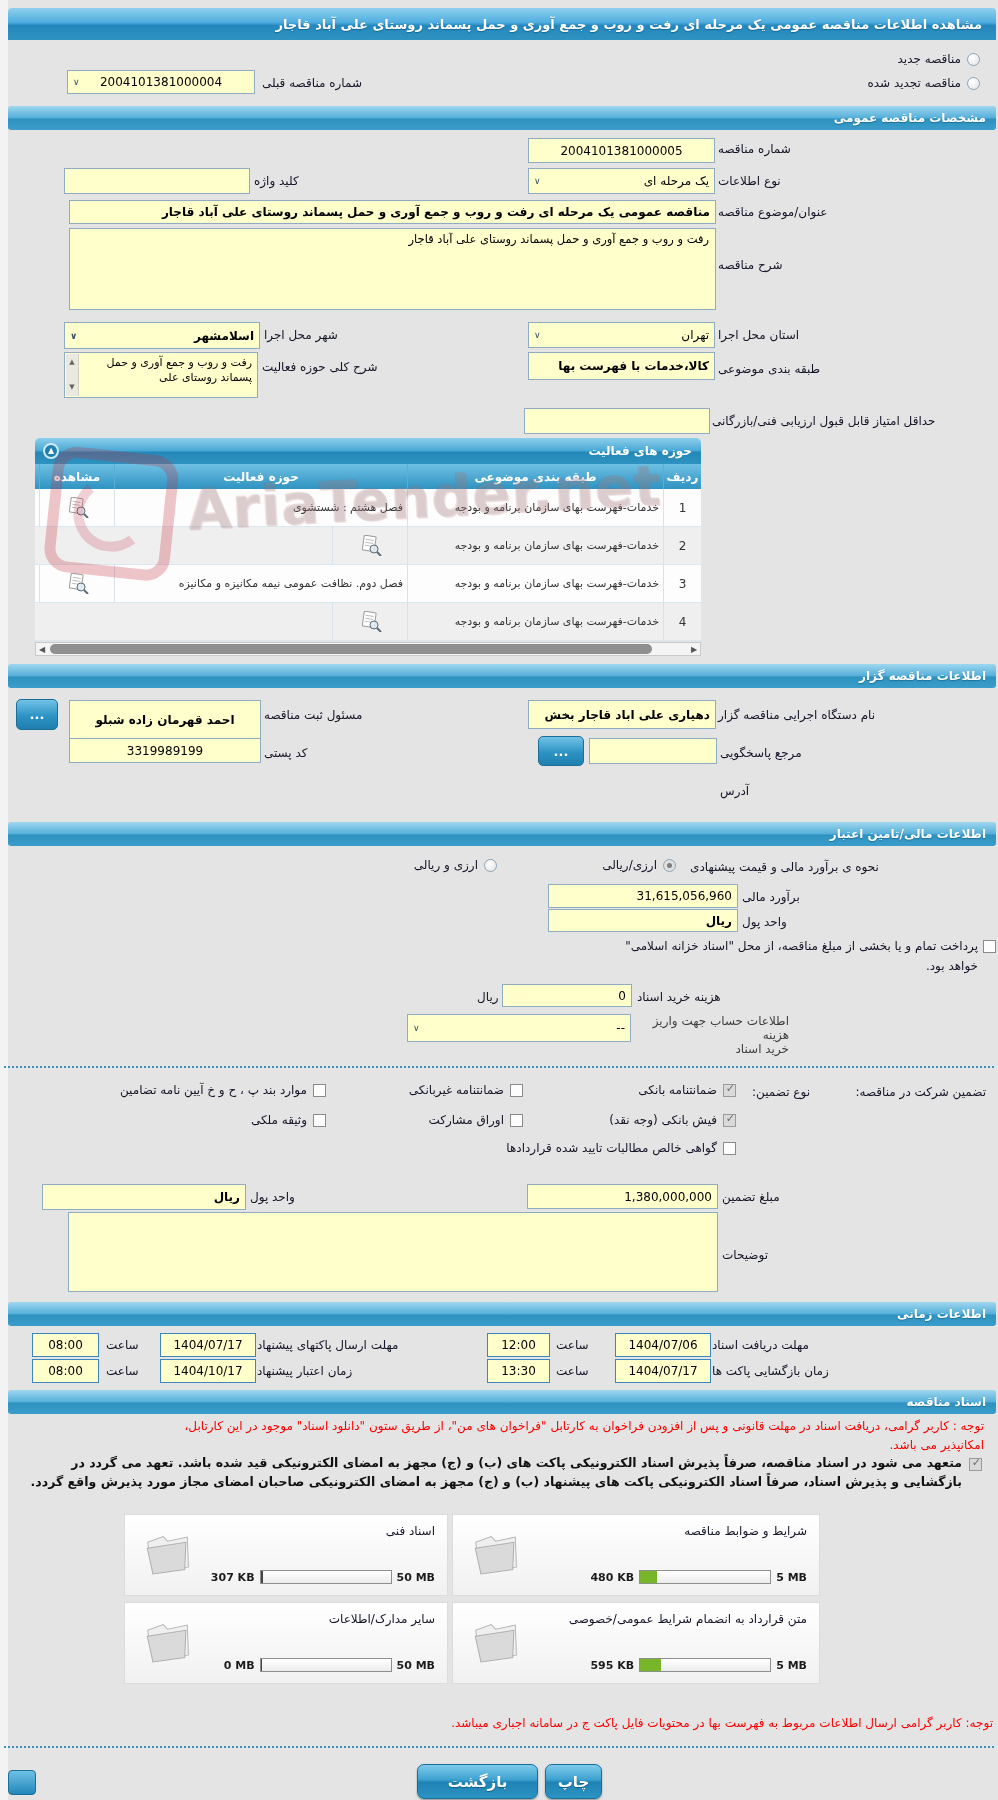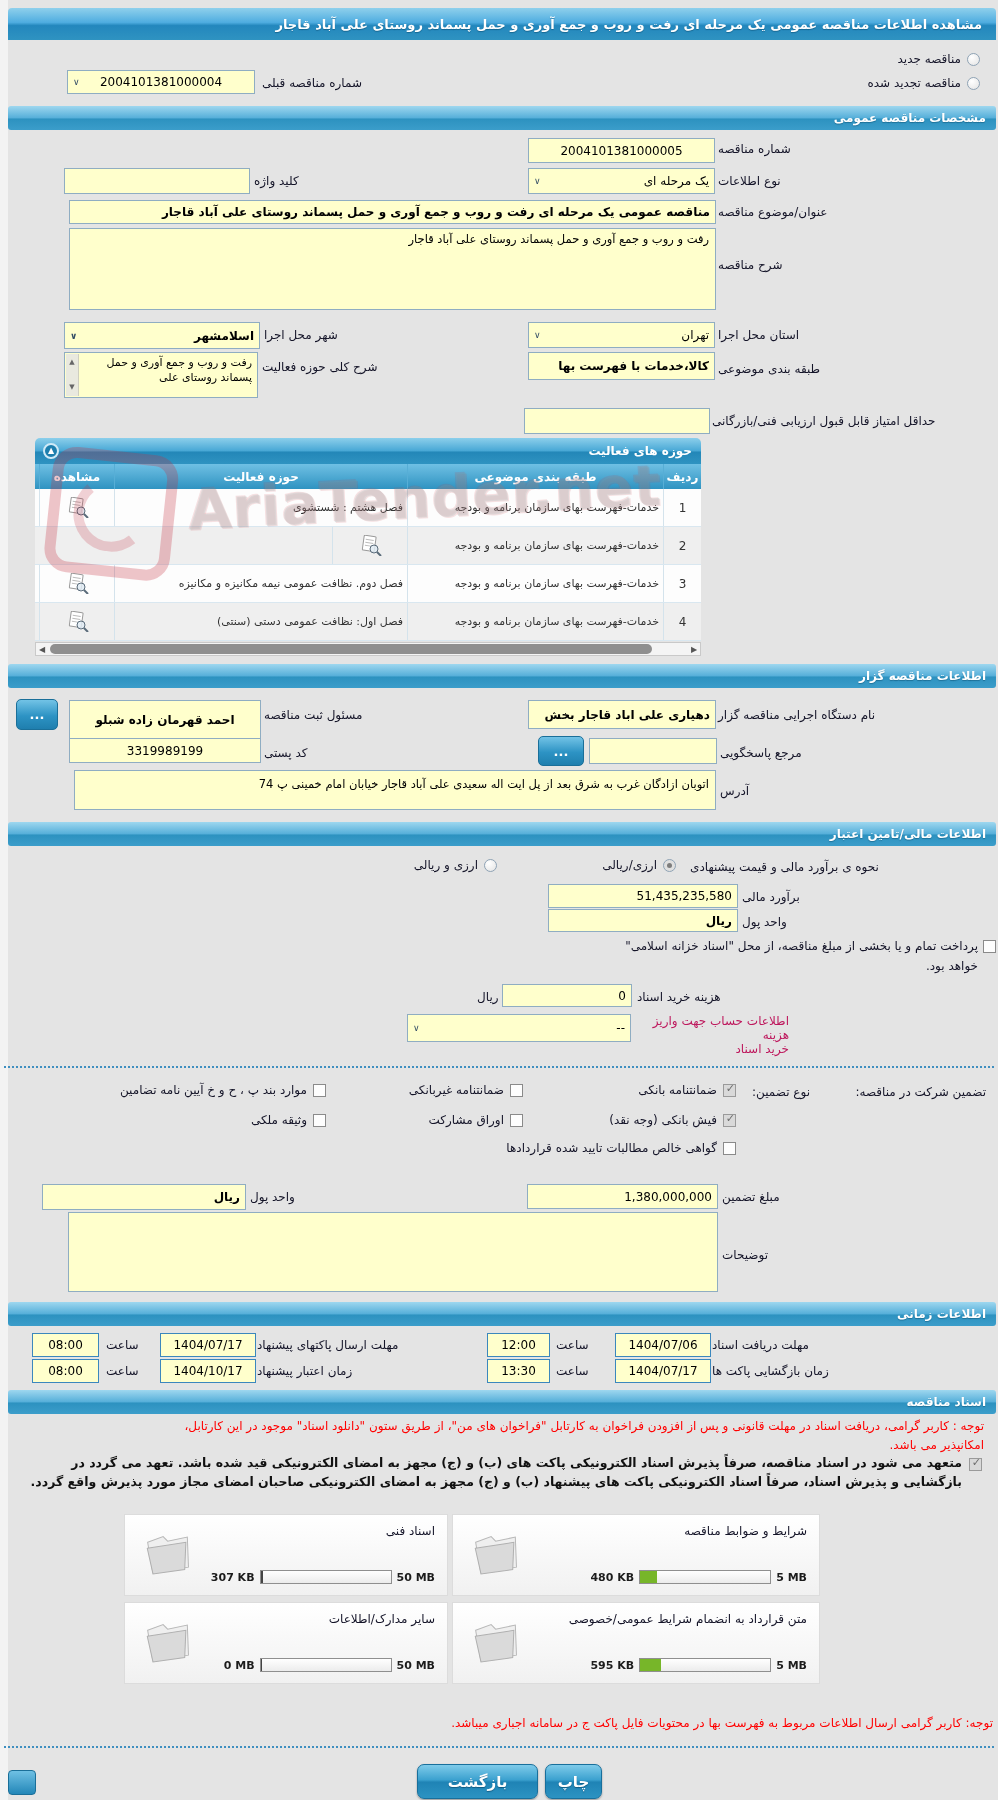--- a/index.html
+++ b/index.html
@@ -8,21 +8,21 @@
   .left-strip{position:absolute;left:0;top:0;width:8px;height:1800px;background:#f3f3f3}
   .titlebar{position:absolute;left:8px;right:2px;top:8px;height:32px;border-radius:4px 4px 0 0;
     background:linear-gradient(#8fd0ec 0%,#4fade0 45%,#2387bd 55%,#2f93c1 100%);
     color:#fff;font-weight:bold;font-size:13px;display:flex;align-items:center;
     padding:0 14px;box-sizing:border-box;text-shadow:0 1px 1px rgba(0,60,90,.45)}
   .sechdr{position:absolute;left:8px;right:2px;height:24px;border-radius:3px;
     background:linear-gradient(#9ed7ef 0%,#58b0da 48%,#2d92c0 55%,#3b9dca 100%);
     color:#fff;font-weight:bold;font-size:12px;display:flex;align-items:center;
     padding:0 10px;box-sizing:border-box;text-shadow:0 1px 1px rgba(0,60,90,.4)}
   .lbl{position:absolute;white-space:nowrap;font-size:12px;color:#141428}
-  .lbl2{position:absolute;font-size:12px;color:#be185d;text-align:right}
+  .lbl2{position:absolute;font-size:12px;color:#404040;text-align:right}
   .inp{position:absolute;background:#ffffcc;border:1px solid #8fadc2;box-sizing:border-box;
     font-size:12px;color:#000;display:flex;align-items:center;padding:0 5px;overflow:hidden}
   .inp.bold{font-weight:bold}
   .inp.center{justify-content:center}
   .inp.numleft{direction:ltr;justify-content:flex-end}
   .chev{position:absolute;left:5px;top:50%;transform:translateY(-50%);font-size:9px;color:#334d66}
   .ta{position:absolute;background:#ffffcc;border:1px solid #8fadc2;box-sizing:border-box;
     font-size:11.5px;color:#000;padding:3px 6px;overflow:hidden}
   .radio{width:13px;height:13px;border-radius:50%;border:1px solid #8fa3b5;background:
     radial-gradient(circle at 35% 30%,#ffffff,#e3e3e3);display:inline-block;box-sizing:border-box;flex:0 0 auto}
@@ -226,21 +226,20 @@
               <line x1="7" y1="11" x2="13" y2="11" stroke="#bbb"></line>
             </g>
             <circle cx="16" cy="14" r="4" fill="rgba(225,235,243,.85)" stroke="#5a6b7a"></circle>
             <line x1="19" y1="17" x2="23" y2="21" stroke="#5a6b7a" stroke-width="2"></line>
           </svg>
       </div>
     </div>
     <div class="trow">
       <div class="c-no">4</div>
       <div class="c-cat">خدمات-فهرست بهای سازمان برنامه و بودجه</div>
-      <div class="c-act">فصل اول: نظافت عمومی دستی (سنتی)</div>
       <div class="c-view">
         <svg width="24" height="21" viewBox="0 0 24 21">
             <g transform="rotate(8 12 10)">
               <rect x="5" y="1" width="12" height="15" rx="1" fill="#fff" stroke="#9a9a9a"></rect>
               <line x1="7" y1="5" x2="15" y2="5" stroke="#bbb"></line>
               <line x1="7" y1="8" x2="15" y2="8" stroke="#bbb"></line>
               <line x1="7" y1="11" x2="13" y2="11" stroke="#bbb"></line>
             </g>
             <circle cx="16" cy="14" r="4" fill="rgba(225,235,243,.85)" stroke="#5a6b7a"></circle>
             <line x1="19" y1="17" x2="23" y2="21" stroke="#5a6b7a" stroke-width="2"></line>
@@ -277,39 +276,36 @@
   <div class="inp" style="left:589px;top:738px;width:128px;height:26px">
     <span></span>
   </div>
   <div class="browse" style="left:538px;top:736px;width:46px;height:30px">...</div>
   <div class="lbl" style="left:264px;top:746px">کد پستی</div>
   <div class="inp center" style="left:69px;top:738px;width:192px;height:25px">
     <span>3319989199</span>
   </div>
 
   <div class="lbl" style="left:720px;top:784px">آدرس</div>
-  <div class="ta" style="left:74px;top:770px;width:642px;height:40px;text-align:right;padding-top:6px">
-    <span>اتوبان ازادگان غرب به شرق بعد از پل ایت اله سعیدی علی آباد قاجار خیابان امام خمینی پ 74</span>
-  </div>
 
   <div class="sechdr" style="top:822px">اطلاعات مالی/تامین اعتبار</div>
 
   <div class="lbl" style="left:690px;top:860px">نحوه ی برآورد مالی و قیمت پیشنهادی</div>
   <div class="grp" style="right:322px;top:858px">
     <span class="radio checked"></span>
     <span>ارزی/ریالی</span>
   </div>
   <div class="grp" style="right:501px;top:858px">
     <span class="radio"></span>
     <span>ارزی و ریالی</span>
   </div>
 
   <div class="lbl" style="left:742px;top:890px">برآورد مالی</div>
   <div class="inp numleft" style="left:548px;top:884px;width:190px;height:24px">
-    <span>51,435,235,580</span>
+    <span>31,615,056,960</span>
   </div>
   <div class="lbl" style="left:742px;top:915px">واحد پول</div>
   <div class="inp bold" style="left:548px;top:909px;width:190px;height:23px">
     <span>ریال</span>
   </div>
 
   <span class="cb" style="position:absolute;right:2px;top:940px"></span>
   <div class="lbl" style="right:20px;top:939px;left:auto">پرداخت تمام و یا بخشی از مبلغ مناقصه، از محل "اسناد خزانه اسلامی"</div>
   <div class="lbl" style="right:20px;top:959px;left:auto">خواهد بود.</div>
 

